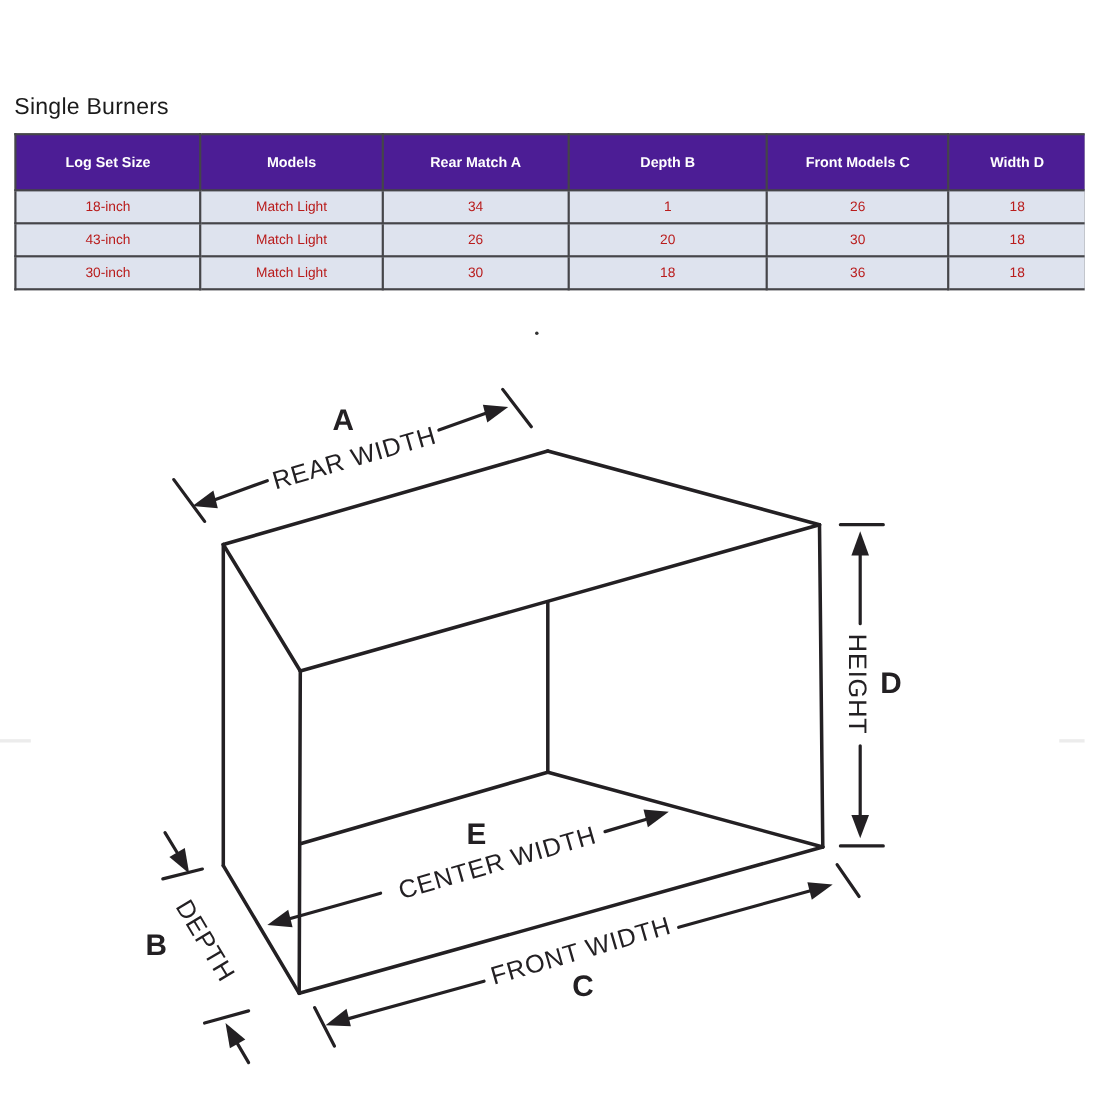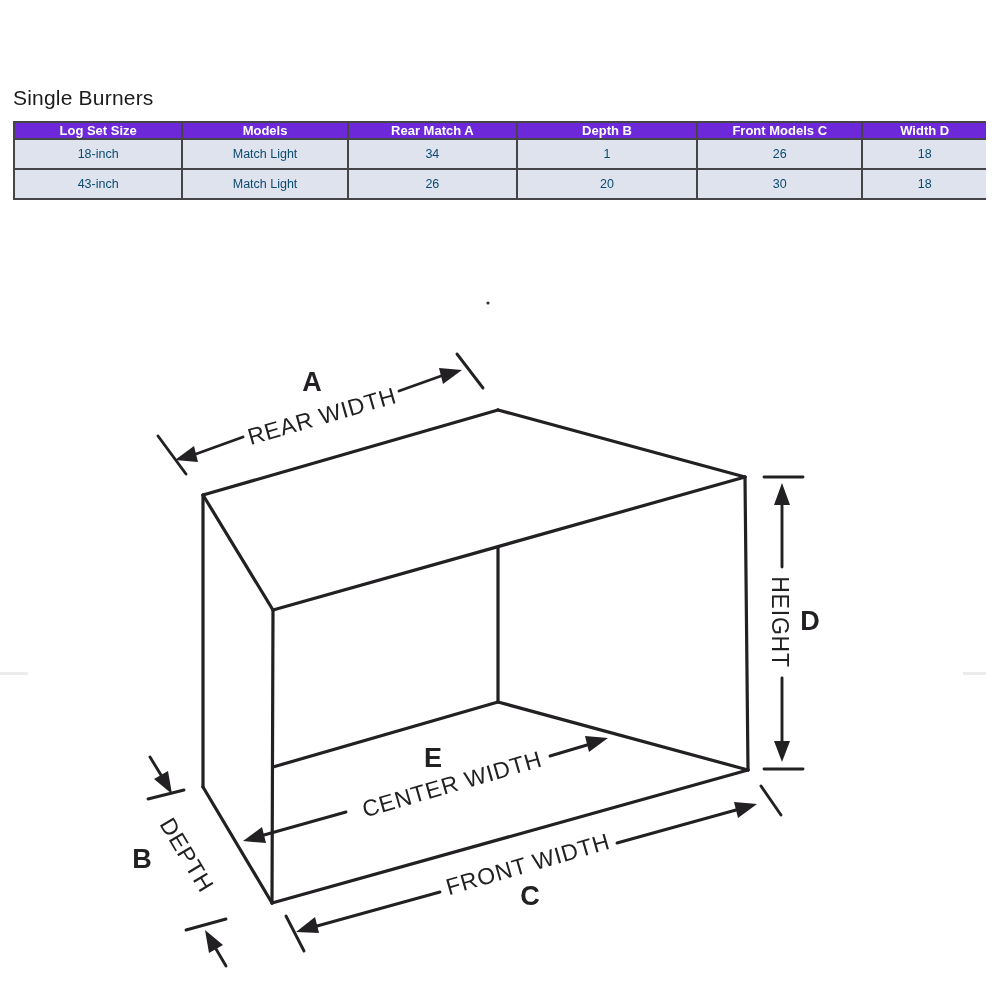--- a/index.html
+++ b/index.html
@@ -12,25 +12,25 @@
     font-size:21px;font-weight:400;color:#1b1b1b;letter-spacing:.2px;
   }
   table.spec{
     position:absolute;left:13px;top:121px;width:975px;
     border-collapse:collapse;table-layout:fixed;
   }
   table.spec th,table.spec td{
     border:2px solid #454549;text-align:center;vertical-align:middle;
   }
   table.spec th{
-    background:#6d28d9;color:#ffffff;font-size:13px;font-weight:700;
-    padding:0 2px;
+    background:#4c1d95;color:#ffffff;font-size:13px;font-weight:700;
+    padding:17px 2px;
   }
   table.spec td{
-    background:#dee3ee;color:#0c4a6e;font-size:12.5px;font-weight:400;
+    background:#dee3ee;color:#b91c1c;font-size:12.5px;font-weight:400;
     padding:7px 2px;
   }
   svg.diagram{position:absolute;left:0;top:0;}
   .faint-line{position:absolute;height:3px;background:#ececec;}
   .fl-left{left:0;top:672px;width:28px;}
   .fl-right{left:963px;top:672px;width:37px;}
   
   .dim-word{font-family:"Liberation Sans",sans-serif;font-size:23px;font-weight:400;fill:#232023;letter-spacing:.8px;}
   .dim-letter{font-family:"Liberation Sans",sans-serif;font-size:27px;font-weight:700;fill:#232023;}
 </style>
@@ -68,20 +68,28 @@
         <td>1</td>
         <td>26</td>
         <td>18</td>
       </tr>
       <tr>
         <td>43-inch</td>
         <td>Match Light</td>
         <td>26</td>
         <td>20</td>
         <td>30</td>
+        <td>18</td>
+      </tr>
+      <tr>
+        <td>30-inch</td>
+        <td>Match Light</td>
+        <td>30</td>
+        <td>18</td>
+        <td>36</td>
         <td>18</td>
       </tr>
     </tbody>
   </table>
 
   <svg class="diagram" width="1000" height="1000" viewBox="0 0 1000 1000" fill="none" stroke="#232023" stroke-width="3.2" stroke-linecap="round" stroke-linejoin="round">
 
     <g>
       <line x1="203" y1="495" x2="498" y2="410"></line>
       <line x1="498" y1="410" x2="745" y2="477"></line>

